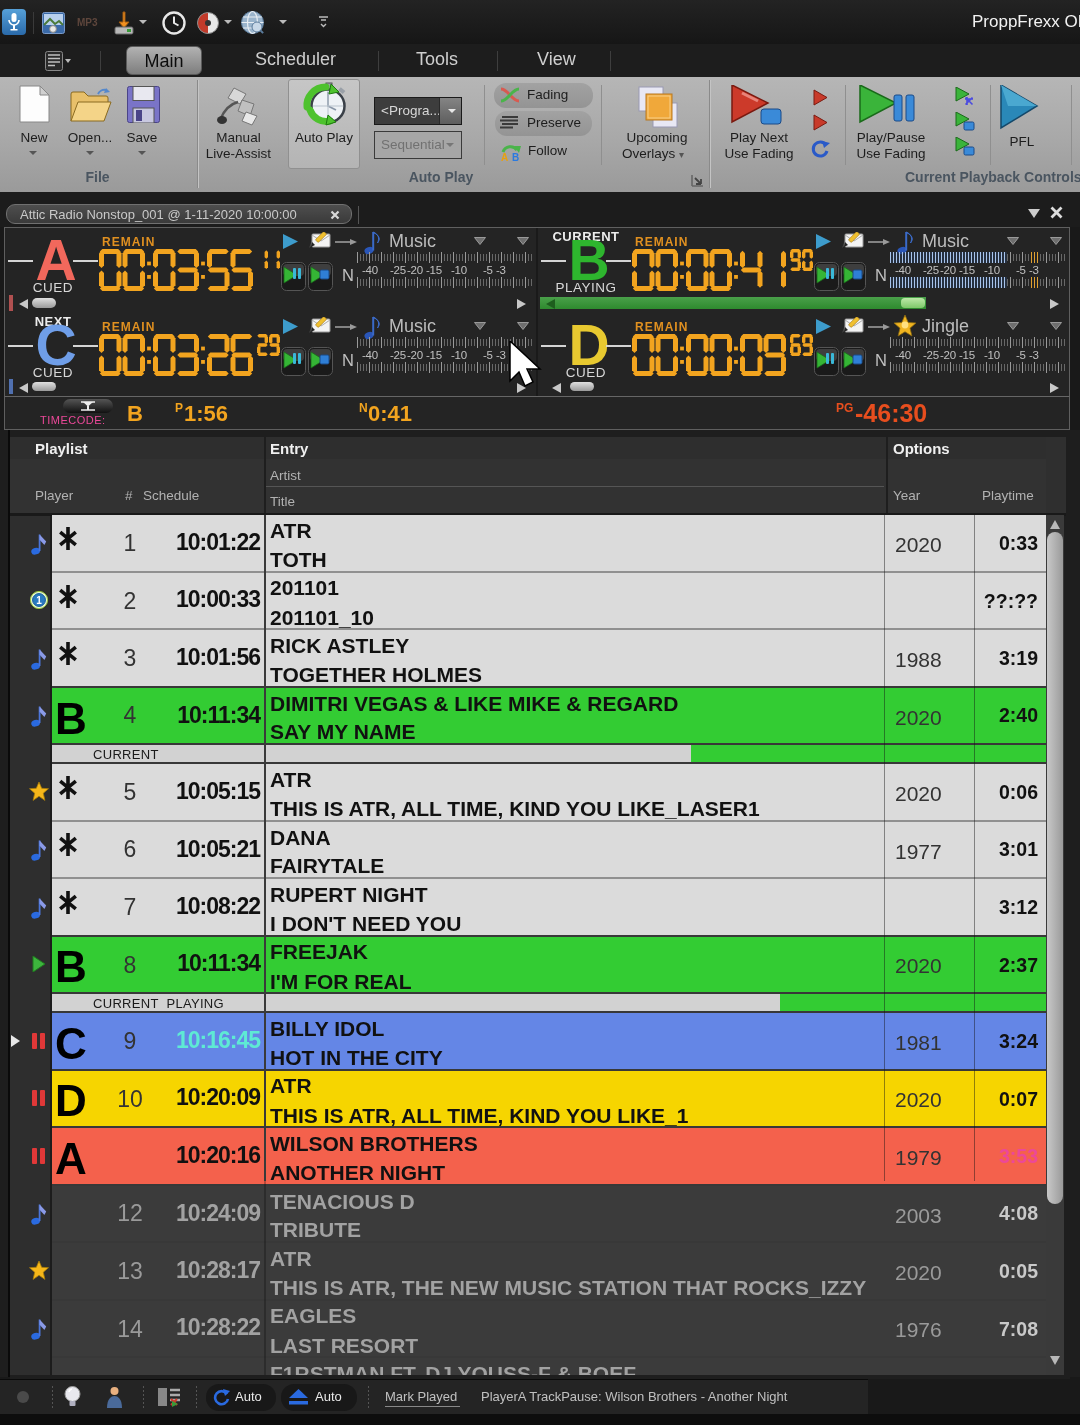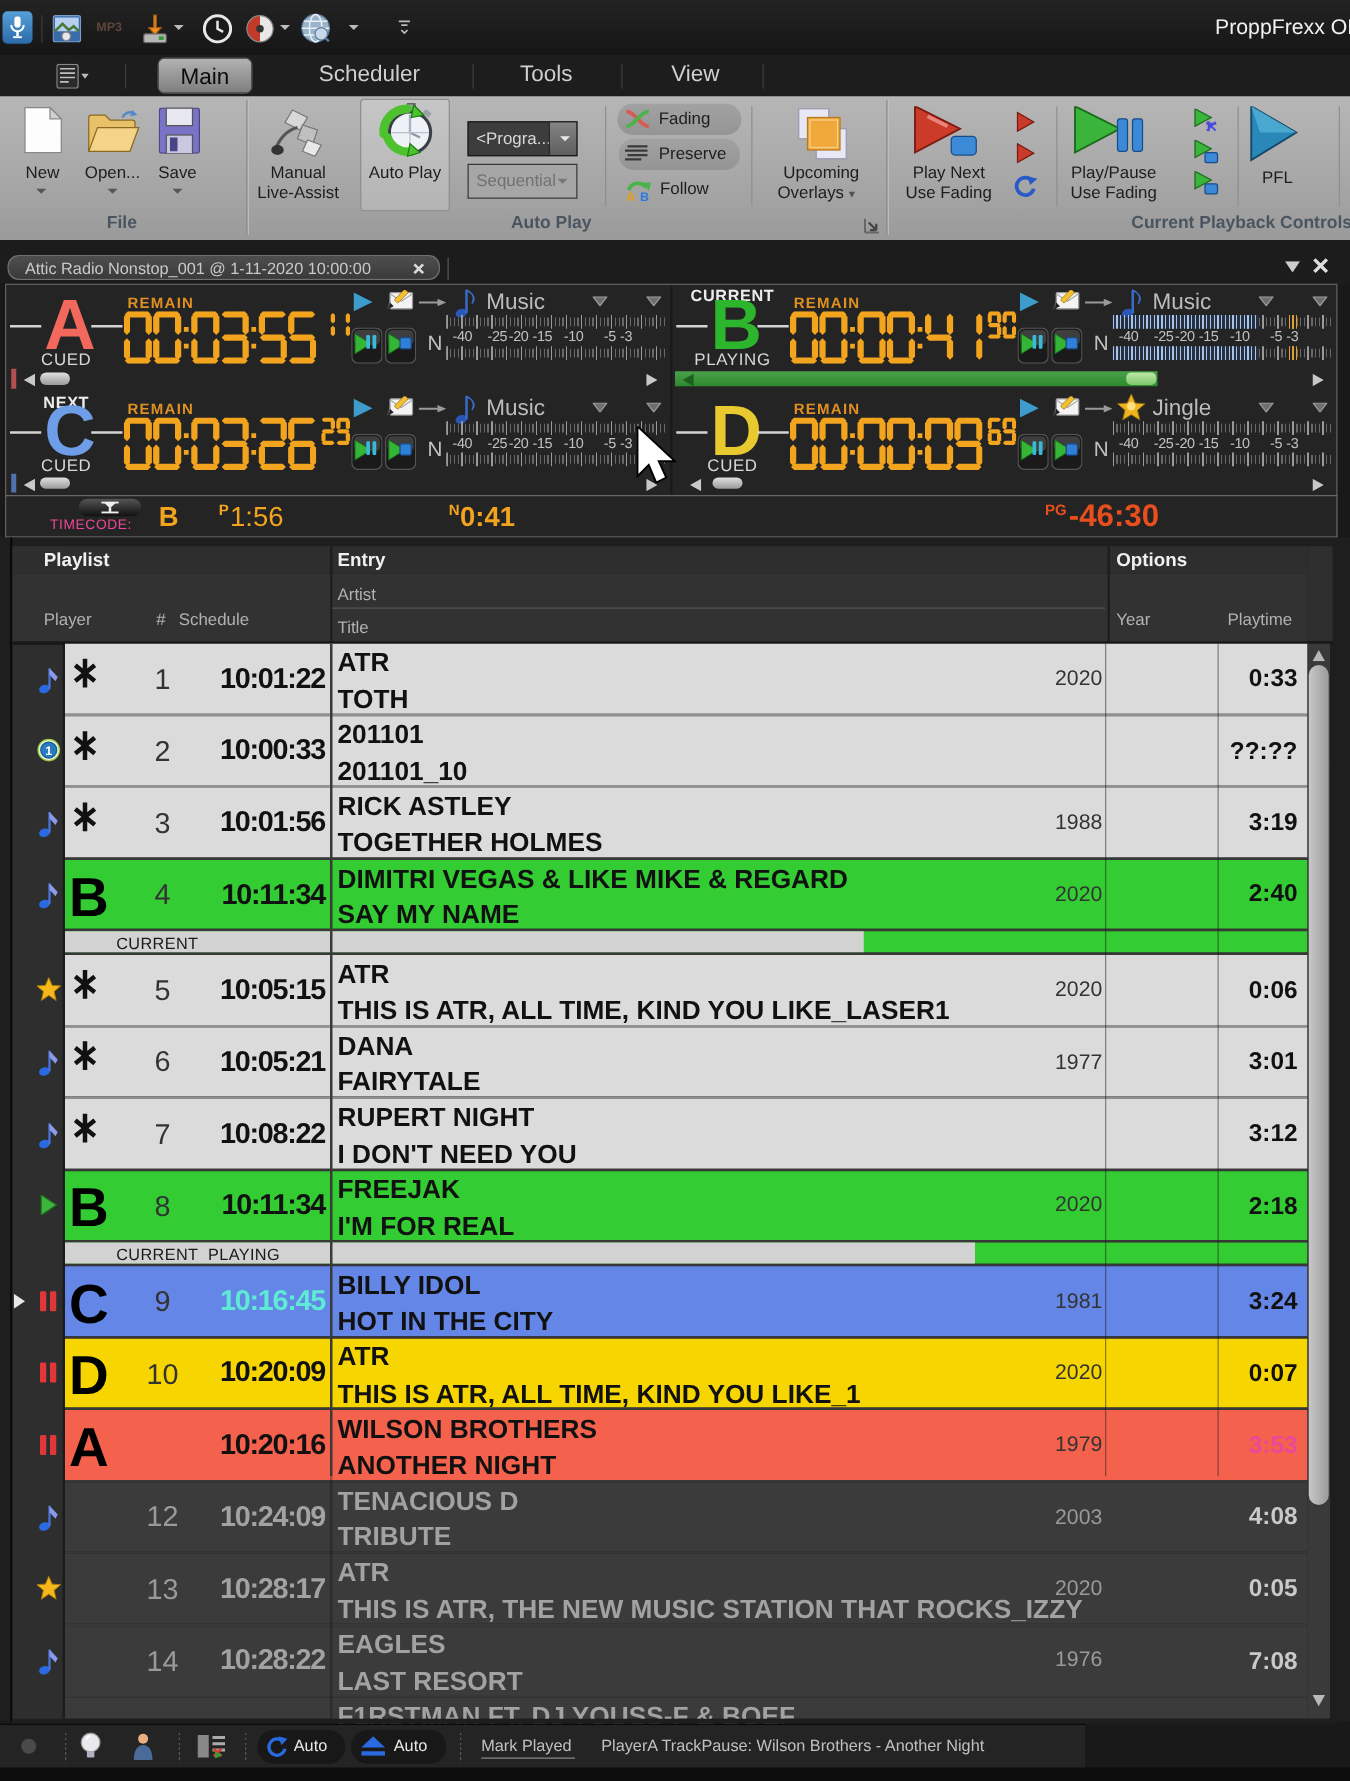--- a/index.html
+++ b/index.html
@@ -42,21 +42,21 @@
 #gutter{position:absolute;left:10px;top:437px;width:42px;height:940px;background:#2e2e2e}
 .hgroup{position:absolute;top:437px;height:22px;background:#2e2e2e;color:#f0f0f0;font-size:15px;font-weight:bold;line-height:23px}
 .hcol{position:absolute;top:459px;height:55px;background:#323232;color:#b2b2b2;font-size:13.5px}
 .row{position:absolute;left:52px;width:994px}
 .rowsep{position:absolute;left:52px;width:994px;height:2px;background:#383838}
 .rletter{position:absolute;left:55px;width:32px;text-align:center;font-size:44px;line-height:42px;font-weight:bold;color:#000}
 .rnum{position:absolute;left:115px;width:30px;text-align:center;font-size:23px}
 .rsched{position:absolute;left:150px;width:110px;text-align:right;font-size:23px;font-weight:bold;letter-spacing:-1px}
 .rartist{position:absolute;left:270px;width:610px;height:26px;line-height:24px;font-size:21px;font-weight:bold;white-space:nowrap;overflow:hidden}
 .rtitle{position:absolute;left:270px;width:610px;height:26px;line-height:24px;font-size:21px;font-weight:bold;white-space:nowrap;overflow:hidden}
-.ryear{position:absolute;left:844px;width:52px;font-size:17px}
+.ryear{position:absolute;left:895px;width:52px;font-size:21px}
 .rtime{position:absolute;left:940px;width:98px;text-align:right;font-size:19.5px;font-weight:bold}
 .rstrip{position:absolute;left:93px;font-size:13px;color:#1a1a1a;letter-spacing:.3px}
 
 #statusbar{position:absolute;left:0;top:1379px;width:868px;height:36px;background:#242424;border-top:1px solid #0a0a0a}
 .stext{position:absolute;top:9px;font-size:13px;color:#c0c0c0;white-space:nowrap}
 .spill{position:absolute;top:4px;height:27px;border-radius:13px;background:#181818;color:#e0e0e0;font-size:13.5px}
 .sdots{position:absolute;top:6px;width:1px;height:24px;background:repeating-linear-gradient(180deg,#555 0 2px,transparent 2px 4px)}
 </style></head><body>
 <div id="titlebar">
     <div class="abs" style="left:2px;top:9px;width:24px;height:26px;border-radius:4px;background:linear-gradient(180deg,#56a0d8,#2a6aaa)">
@@ -738,21 +738,21 @@
 <div class="abs" style="left:63px;top:399px;width:50px;height:14px;border-radius:7px;background:linear-gradient(180deg,#555,#111)">
     <svg style="display:block;margin:2px auto" width="14" height="10" viewBox="0 0 14 10">
       <path d="M0 1 H14 M0 9 H14" stroke="#eee" stroke-width="1.6"></path>
       <polygon points="2,1 12,1 7,5.5" fill="#eee"></polygon>
       <rect x="6" y="5" width="2" height="4" fill="#eee"></rect>
     </svg>
   </div>
 <div class="abs" style="left:40px;top:414px;font-size:11px;color:#ec4899;letter-spacing:.5px">TIMECODE:</div>
 <div class="abs" style="left:127px;top:401px;font-size:22px;font-weight:bold;color:#f2a41f">B</div>
 <div class="abs" style="left:175px;top:401px;font-size:12px;font-weight:bold;color:#f2a41f">P</div>
-<div class="abs" style="left:184px;top:401px;font-size:22px;font-weight:normal;color:#f2a41f">1:56</div>
+<div class="abs" style="left:184px;top:401px;font-size:22px;font-weight:bold;color:#f2a41f">1:56</div>
 <div class="abs" style="left:359px;top:401px;font-size:12px;font-weight:bold;color:#f2a41f">N</div>
 <div class="abs" style="left:368px;top:401px;font-size:22px;font-weight:bold;color:#f2a41f">0:41</div>
 <div class="abs" style="left:836px;top:401px;font-size:12px;font-weight:bold;color:#e84e1e">PG</div>
 <div class="abs" style="left:855px;top:399px;font-size:25px;font-weight:bold;color:#e84e1e">-46:30</div>
 <div id="playlist"></div>
 <div class="abs" style="left:8px;top:430px;width:2px;height:947px;background:#0a0a0a"></div>
 <div id="gutter"></div>
 <div class="hgroup" style="left:10px;width:254px;padding-left:25px">Playlist</div>
 <div class="hgroup" style="left:266px;width:620px;padding-left:4px">Entry</div>
 <div class="hgroup" style="left:888px;width:158px;padding-left:5px">Options</div>
@@ -887,21 +887,21 @@
 <div class="row" style="top:936.5px;height:55.5px;background:#33cc33"></div>
 <svg class="abs" style="left:32px;top:956.0px" width="14" height="16" viewBox="0 0 14 16">
     <polygon points="1,0 13,8 1,16" fill="#3db53d" stroke="#1f7a1f"></polygon>
   </svg>
 <div class="rletter" style="top:946px">B</div>
 <div class="rnum" style="top:952px;color:#333">8</div>
 <div class="rsched" style="top:950px;color:#111">10:11:34</div>
 <div class="rartist" style="top:940px;color:#111">FREEJAK</div>
 <div class="rtitle" style="top:970px;color:#111">I'M FOR REAL</div>
 <div class="ryear" style="top:954px;color:#333">2020</div>
-<div class="rtime" style="top:954px;color:#111">2:18</div>
+<div class="rtime" style="top:954px;color:#111">2:37</div>
 <div class="rowsep" style="top:992.0px;background:#383838"></div>
 <div class="row" style="top:994.0px;height:17px;background:#33cc33"></div>
 <div class="abs" style="left:52px;top:994.0px;width:728px;height:17px;background:#d2d2d2"></div>
 <div class="rstrip" style="top:996px">CURRENT&nbsp;&nbsp;PLAYING</div>
 <div class="rowsep" style="top:1011.0px;background:#383838"></div>
 <div class="row" style="top:1013.0px;height:55.5px;background:#6486e6"></div>
 <div class="abs" style="left:32px;top:1032.5px;width:5px;height:16px;background:#e03838;border-radius:1px"></div>
 <div class="abs" style="left:40px;top:1032.5px;width:5px;height:16px;background:#e03838;border-radius:1px"></div>
 <div class="rletter" style="top:1023px">C</div>
 <div class="rnum" style="top:1028px;color:#333">9</div>

